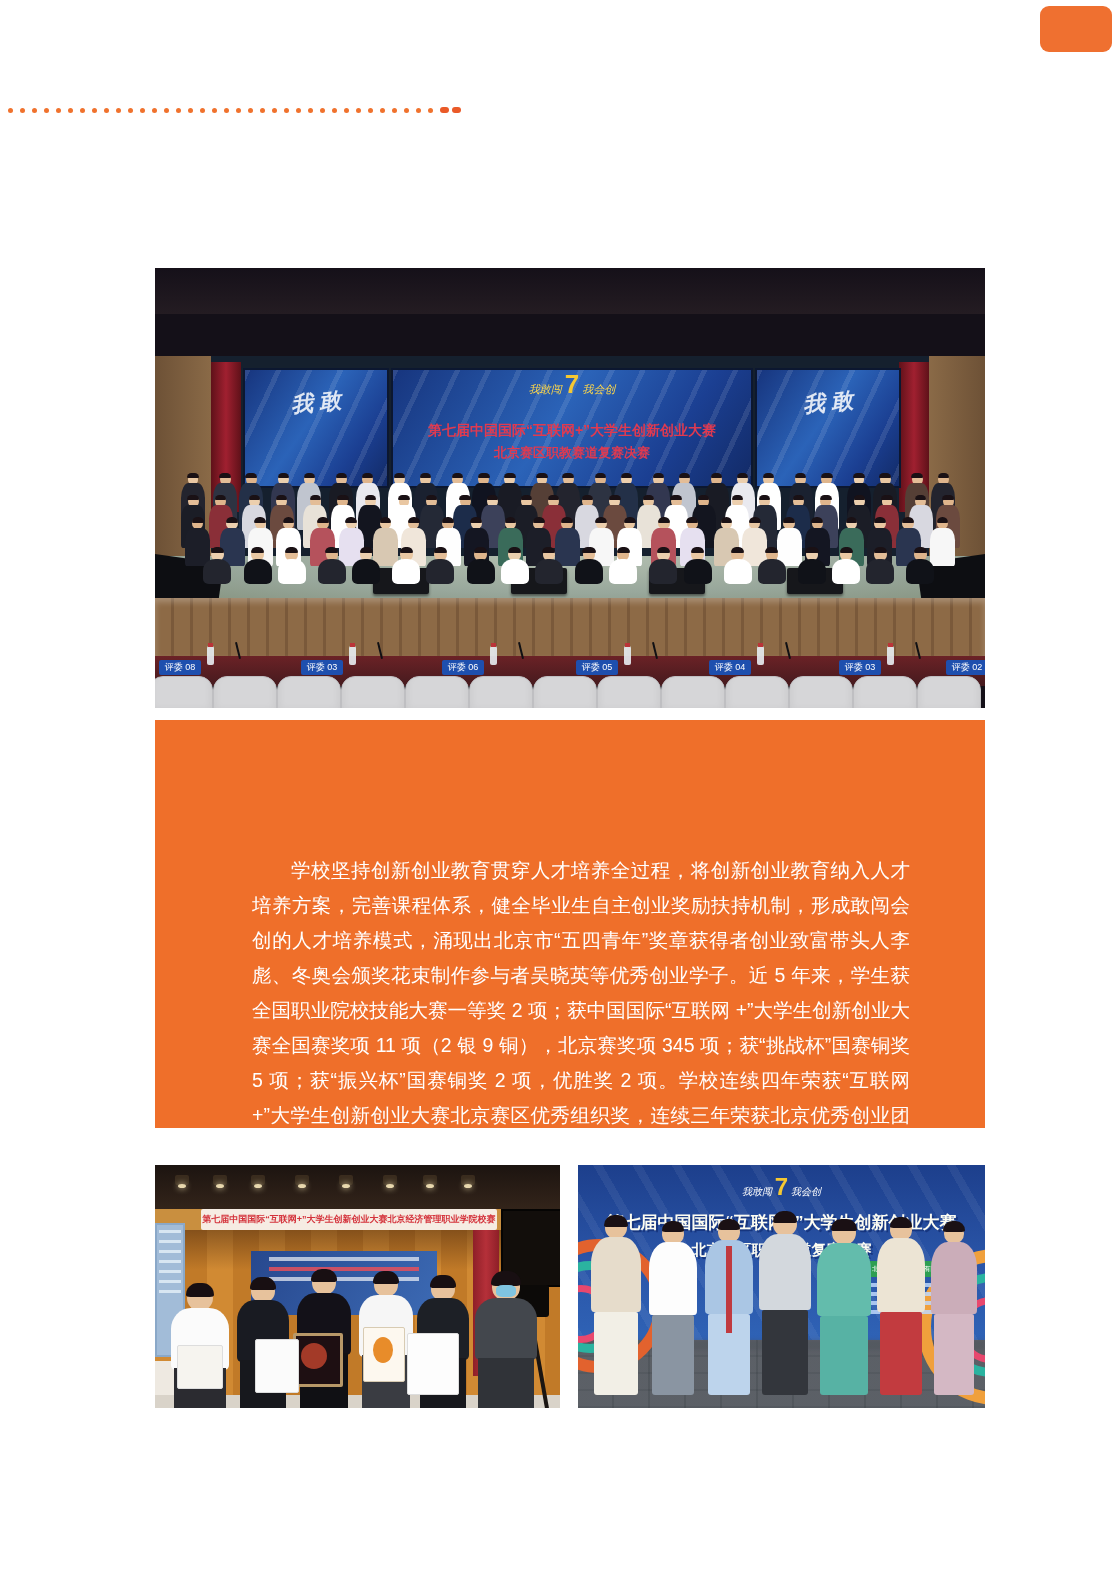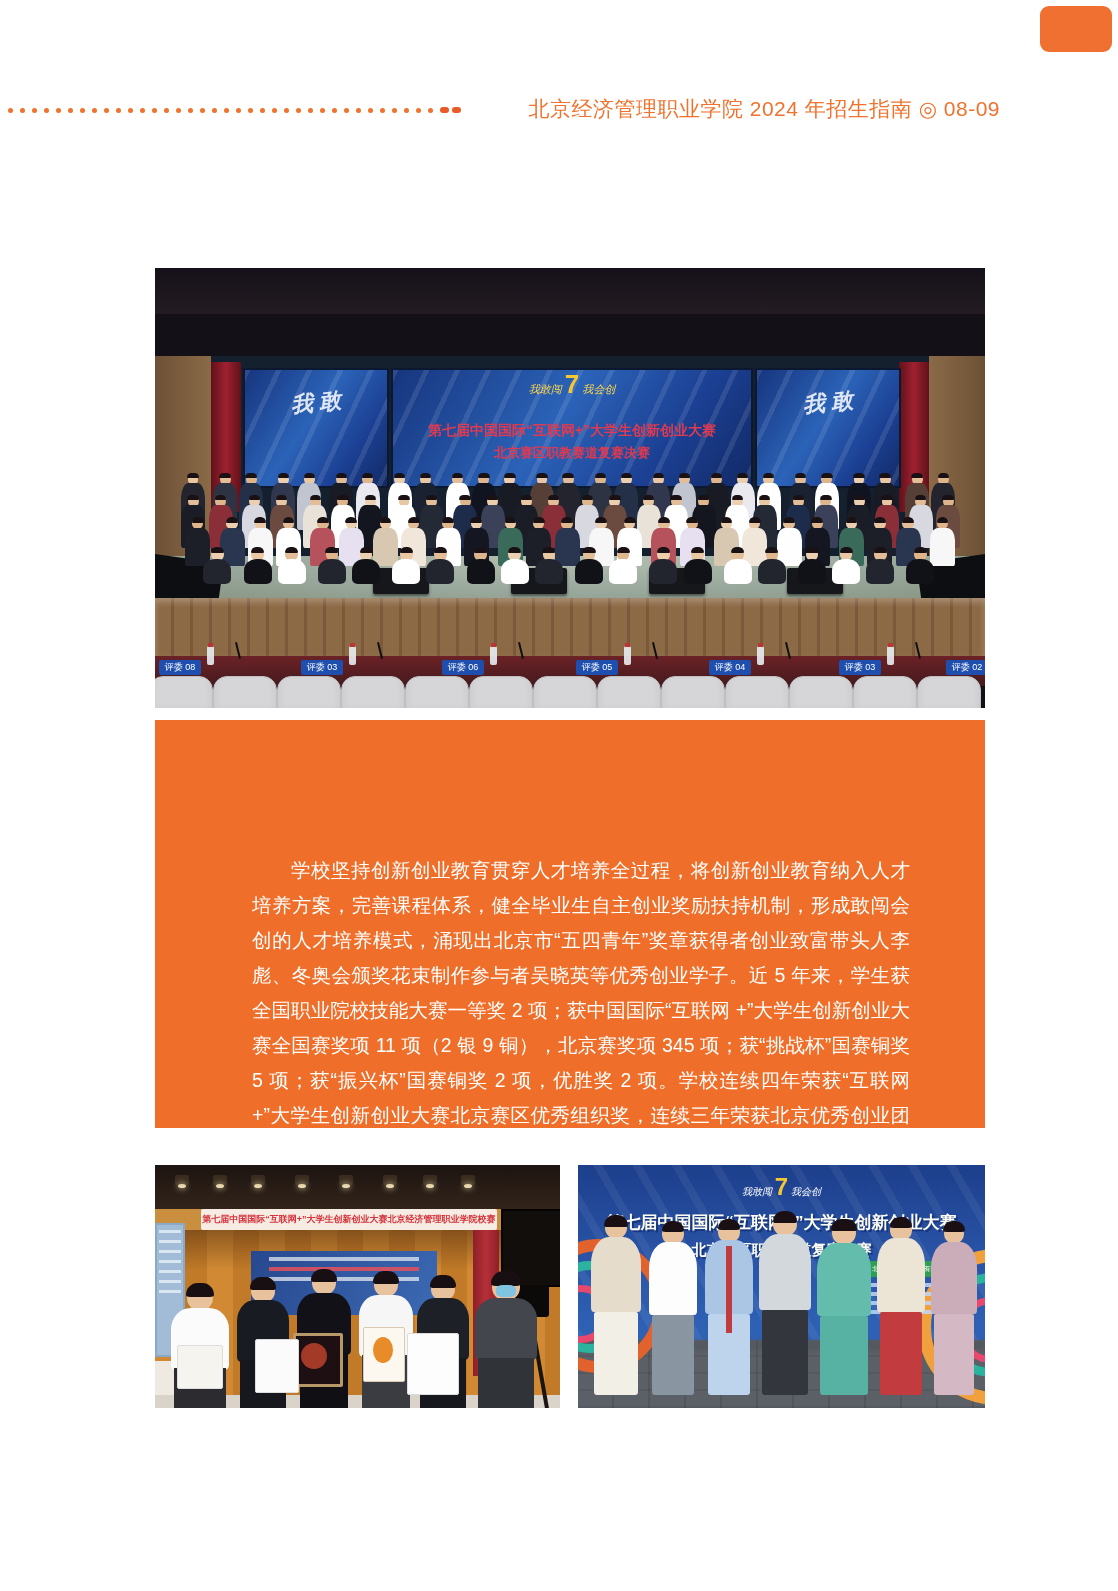--- a/index.html
+++ b/index.html
@@ -146,21 +146,20 @@
       <i></i>
       <i></i>
       <i></i>
       <i></i>
       <i></i>
       <i></i>
       <i></i>
       <i class="bold"></i>
       <i class="bold"></i>
     </div>
-  <div class="abs" id="header-title">北京经济管理职业学院 2024 年招生指南 ◎ 08-09</div>
 
   <div class="abs" id="main-photo">
     <div class="abs ceiling"></div>
     <div class="abs wall"></div>
     <div class="abs wood-l"></div>
     <div class="abs wood-r"></div>
     <div class="abs curtain" style="left:56px;"></div>
     <div class="abs curtain" style="left:744px;"></div>
 
     <div class="abs screen" style="left:88px;width:142px;">

